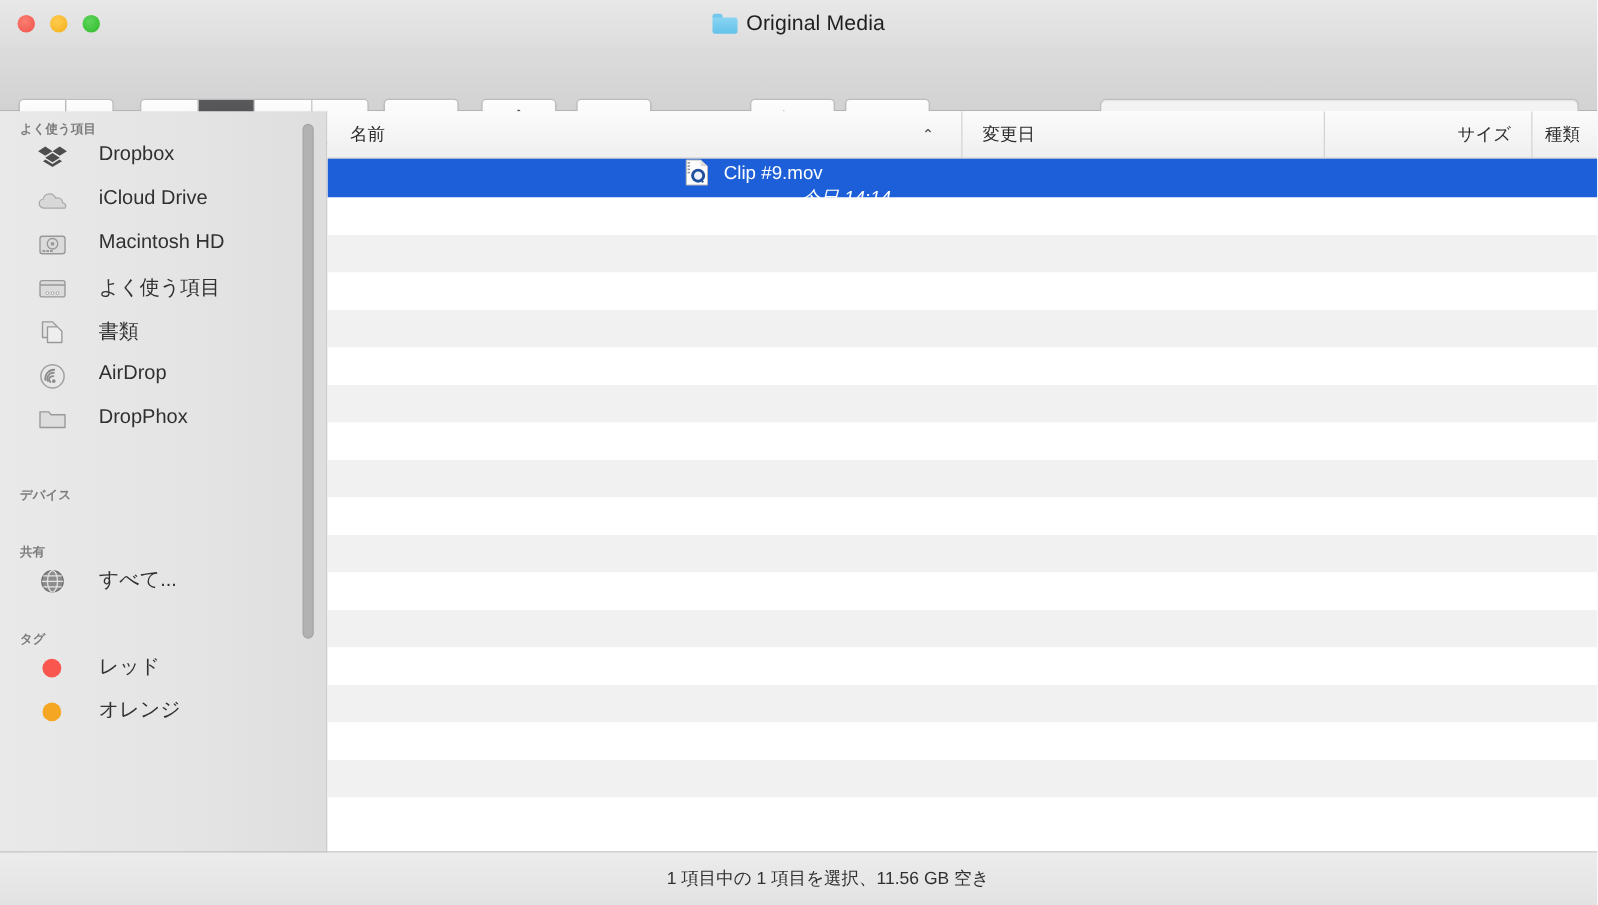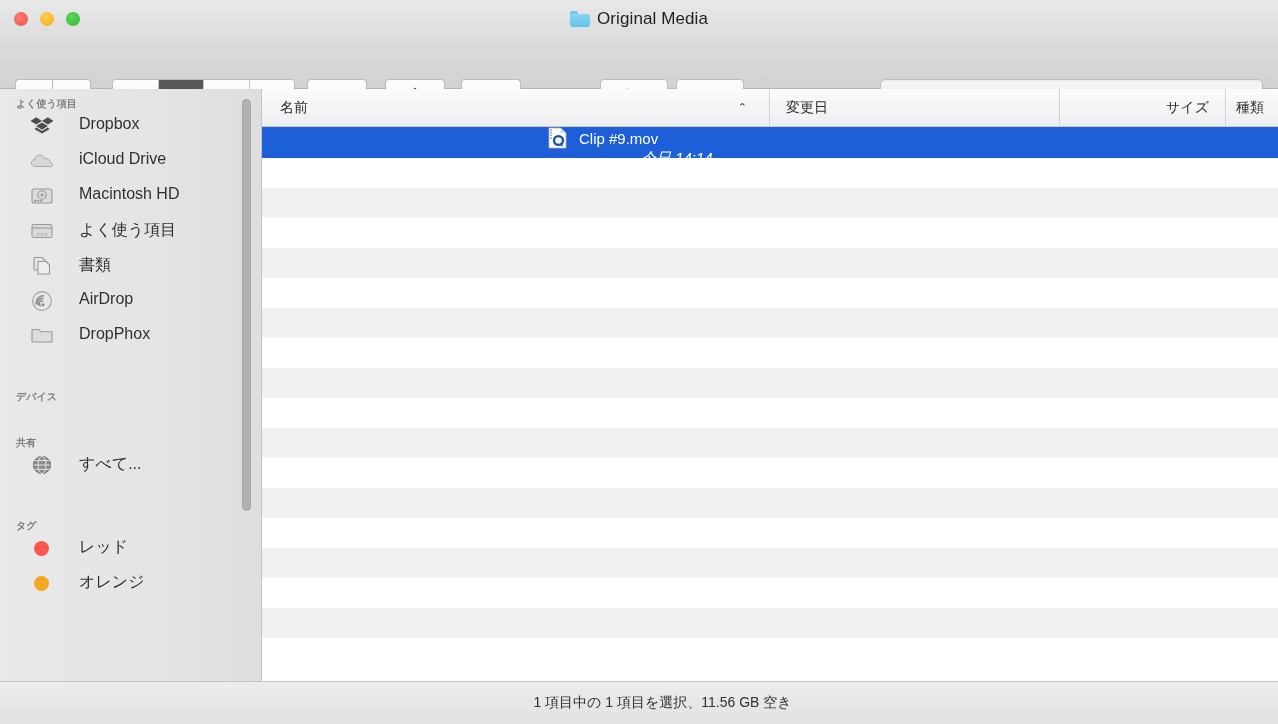--- a/index.html
+++ b/index.html
@@ -424,21 +424,21 @@
       <span class="sb-icon">
         <svg width="24" height="22" viewBox="0 0 24 22">
           <circle cx="12" cy="11" r="8.6" fill="#8e8d8d" stroke="#6f6e6e" stroke-width="1"></circle>
           <ellipse cx="12" cy="11" rx="4" ry="8.6" fill="none" stroke="#e3e3e3" stroke-width="1"></ellipse>
           <path d="M3.4 11 L20.6 11 M4.6 6.6 L19.4 6.6 M4.6 15.4 L19.4 15.4" stroke="#e3e3e3" stroke-width="1"></path>
         </svg>
       </span>
       <span class="sb-label">すべて...</span>
     </div>
 
-    <div class="sb-section" style="margin-top:22px">タグ</div>
+    <div class="sb-section" style="margin-top:8px">タグ</div>
     <div class="sb-item">
       <span class="sb-icon" style="display:flex;align-items:center">
         <span class="tagdot" id="dot-red" style="background: rgb(249, 86, 79);"></span>
       </span>
       <span class="sb-label">レッド</span>
     </div>
     <div class="sb-item">
       <span class="sb-icon" style="display:flex;align-items:center">
         <span class="tagdot" id="dot-orange" style="background: rgb(245, 166, 35);"></span>
       </span>

